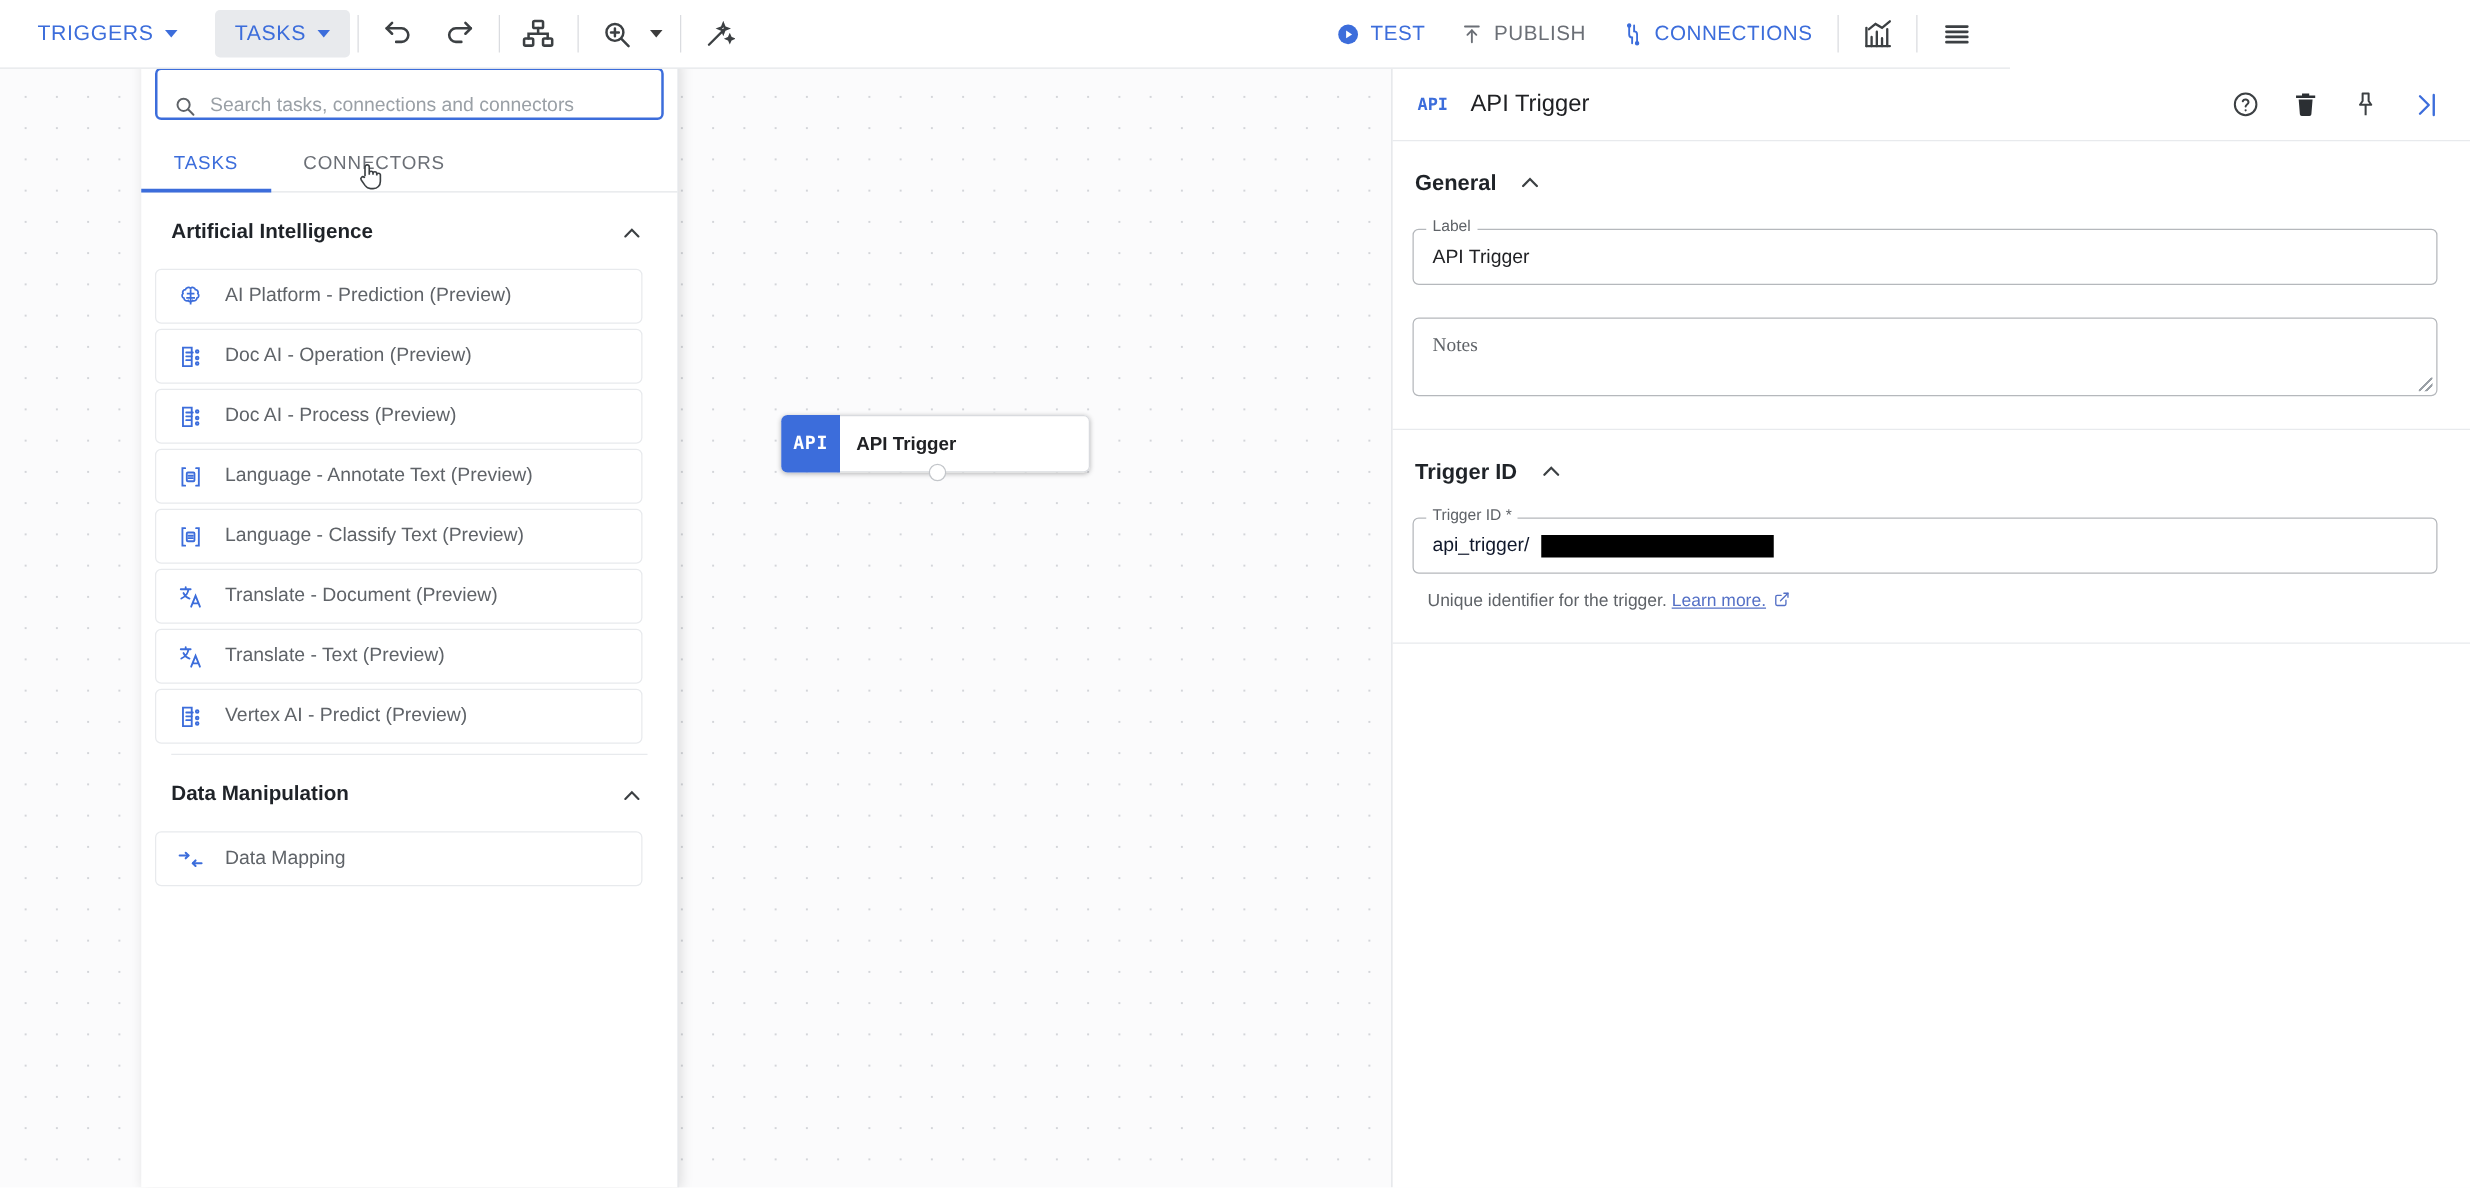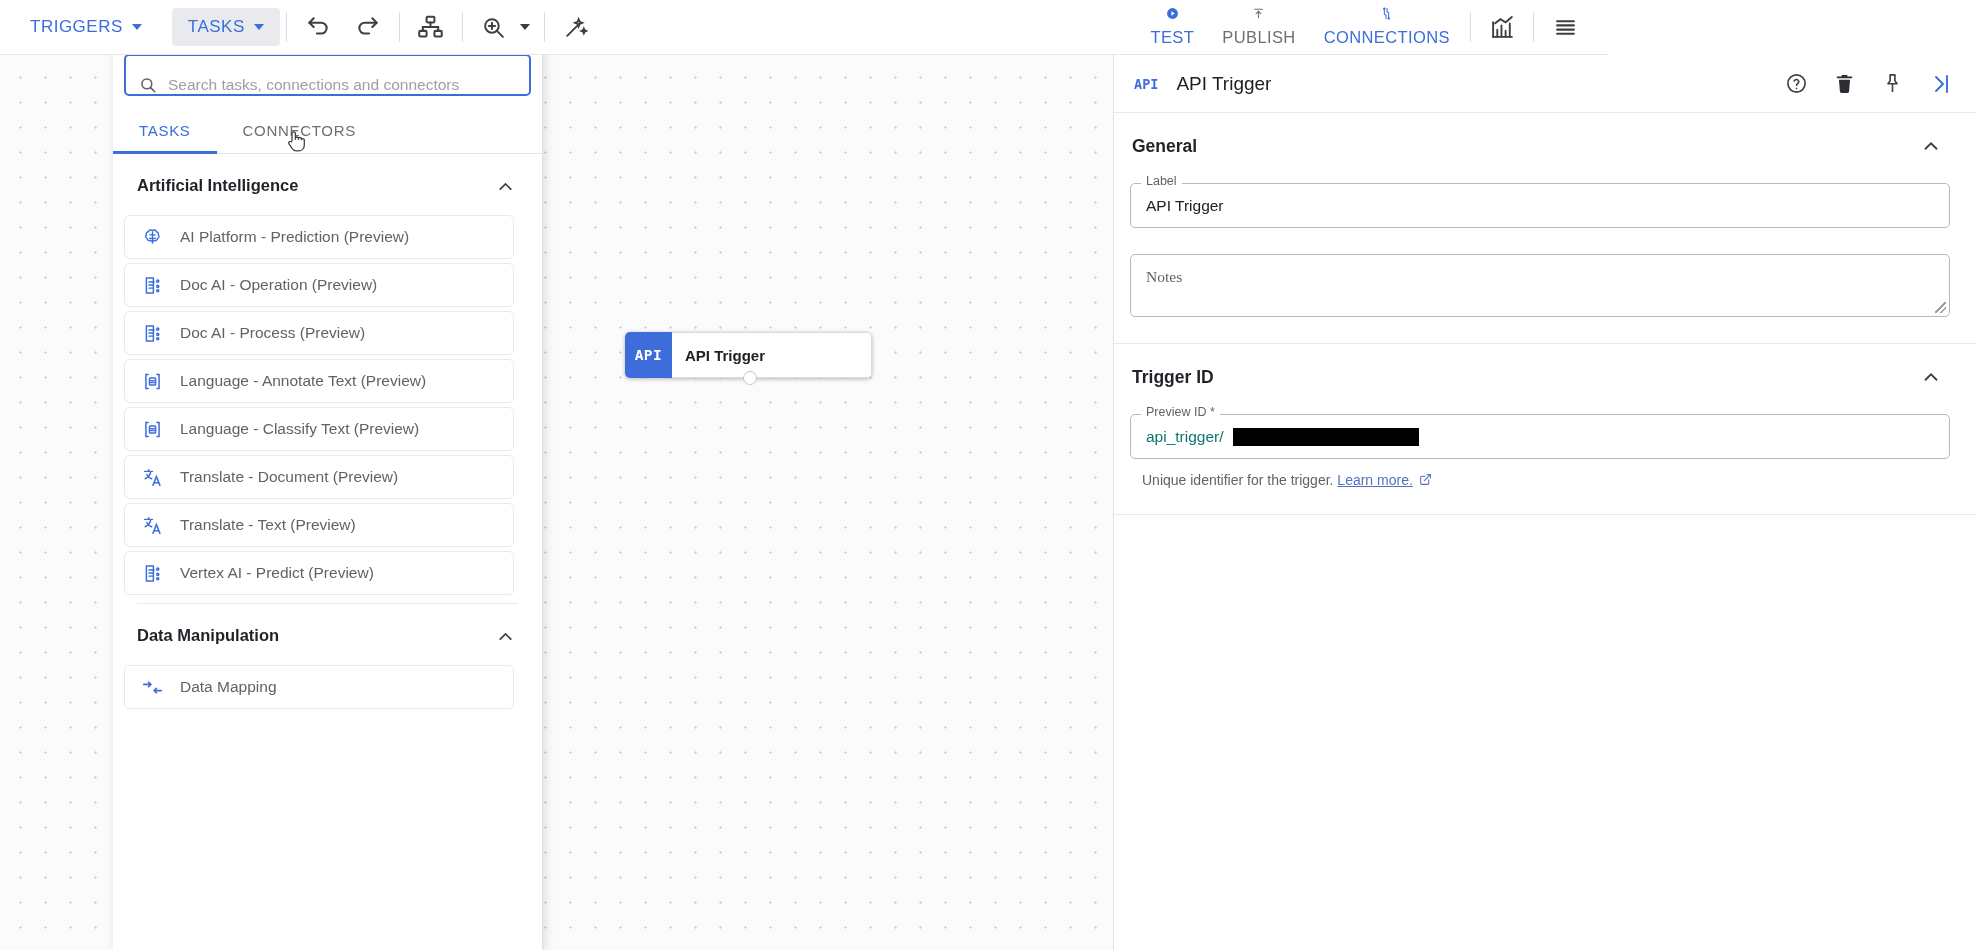--- a/index.html
+++ b/index.html
@@ -39,21 +39,21 @@
   .zoom-group { display: flex; align-items: center; cursor: pointer; }
   .zoom-caret {
     width: 0; height: 0; border-left: 5px solid transparent;
     border-right: 5px solid transparent; border-top: 6px solid #3c3c3c;
     margin-left: 1px; margin-right: 8px;
   }
 
   .tb-action {
     display: flex; align-items: center; gap: 8px; height: 40px;
     padding: 0 14px; border-radius: 4px; cursor: pointer;
-    font-size: 16.5px; font-weight: 500; letter-spacing: .4px; flex-direction: column;
+    font-size: 16.5px; font-weight: 500; letter-spacing: .4px;
   }
   .tb-action.blue { color: #3c6ddb; }
   .tb-action.grey { color: #6b6f76; }
 
   
   .task-panel {
     position: absolute; top: 45px; left: 113px; width: 430px; height: 905px;
     background: #fff; border-right: 1px solid #e0e2e6;
     box-shadow: 2px 2px 10px rgba(0,0,0,.13);
     z-index: 30; display: flex; flex-direction: column;
@@ -132,21 +132,21 @@
   .cfg-badge {
     color: #3c6ddb; font-family: "DejaVu Sans Mono", monospace;
     font-size: 13.5px; font-weight: 700; margin-right: 18px;
   }
   .cfg-title { font-size: 19px; color: #202124; }
   .cfg-head-actions { margin-left: auto; display: flex; align-items: center; gap: 10px; }
   .hdr-ico { width: 38px; height: 38px; display: flex; align-items: center; justify-content: center; cursor: pointer; border-radius: 50%; }
 
   .section { padding: 22px 26px 26px 16px; border-bottom: 1px solid #e8eaed; }
   .section-head {
-    display: flex; align-items: center; justify-content: space-between;
+    display: flex; align-items: center; justify-content: flex-start;
     padding: 0 8px 0 2px; cursor: pointer; gap: 16px;
   }
   .section-title { font-size: 17.5px; font-weight: 700; color: #1f2328; }
 
   .field { position: relative; margin-top: 26px; }
   .field-box {
     border: 1px solid #b5b8bc; border-radius: 5px;
     height: 45px; display: flex; align-items: center; padding: 0 15px;
     font-size: 15.5px; color: #202124; background: #fff;
   }
@@ -158,21 +158,21 @@
     border: 1px solid #b5b8bc; border-radius: 5px; height: 63px;
     padding: 13px 15px; font-size: 15.5px; color: #5f6368;
     background: #fff; position: relative; font-family: Liberation Serif, serif;
   }
   .resize-grip {
     position: absolute; right: 3px; bottom: 3px; width: 11px; height: 11px;
     background:
       linear-gradient(135deg, transparent 45%, #9aa0a6 45%, #9aa0a6 56%, transparent 56%),
       linear-gradient(135deg, transparent 70%, #9aa0a6 70%, #9aa0a6 81%, transparent 81%);
   }
-  .prefix { color: #0f766e; font-size: 15.5px; margin-right: 9px; }
+  .prefix { color: #0f172a; font-size: 15.5px; margin-right: 9px; }
   .redact { height: 18px; width: 186px; background: #000; }
   .helper { margin-top: 13px; padding-left: 12px; font-size: 14px; color: #5f6368; }
   .link { color: #5470c6; text-decoration: underline; cursor: pointer; }
 
   .cursor-ptr { position: absolute; left: 285px; top: 128px; z-index: 60; pointer-events: none; }
 </style>
 </head>
 <body>
 
 <div class="app">
@@ -482,21 +482,21 @@
 
     <div class="section">
       <div class="section-head">
         <span class="section-title">Trigger ID</span>
         <svg width="22" height="22" viewBox="0 0 24 24" fill="none" stroke="#3c4043" stroke-width="2" stroke-linecap="round">
           <polyline points="6 15 12 9 18 15"></polyline>
         </svg>
       </div>
 
       <div class="field">
-        <span class="field-legend">Preview ID *</span>
+        <span class="field-legend">Trigger ID *</span>
         <div class="field-box">
           <span class="prefix">api_trigger/</span>
           <span class="redact"></span>
         </div>
       </div>
 
       <div class="helper">
         <span>Unique identifier for the trigger.</span>
         <span class="link">Learn more.</span>
         <svg width="13" height="13" viewBox="0 0 24 24" fill="none" stroke="#5470c6" stroke-width="2" stroke-linecap="round" stroke-linejoin="round" style="vertical-align:-1px;margin-left:2px">

